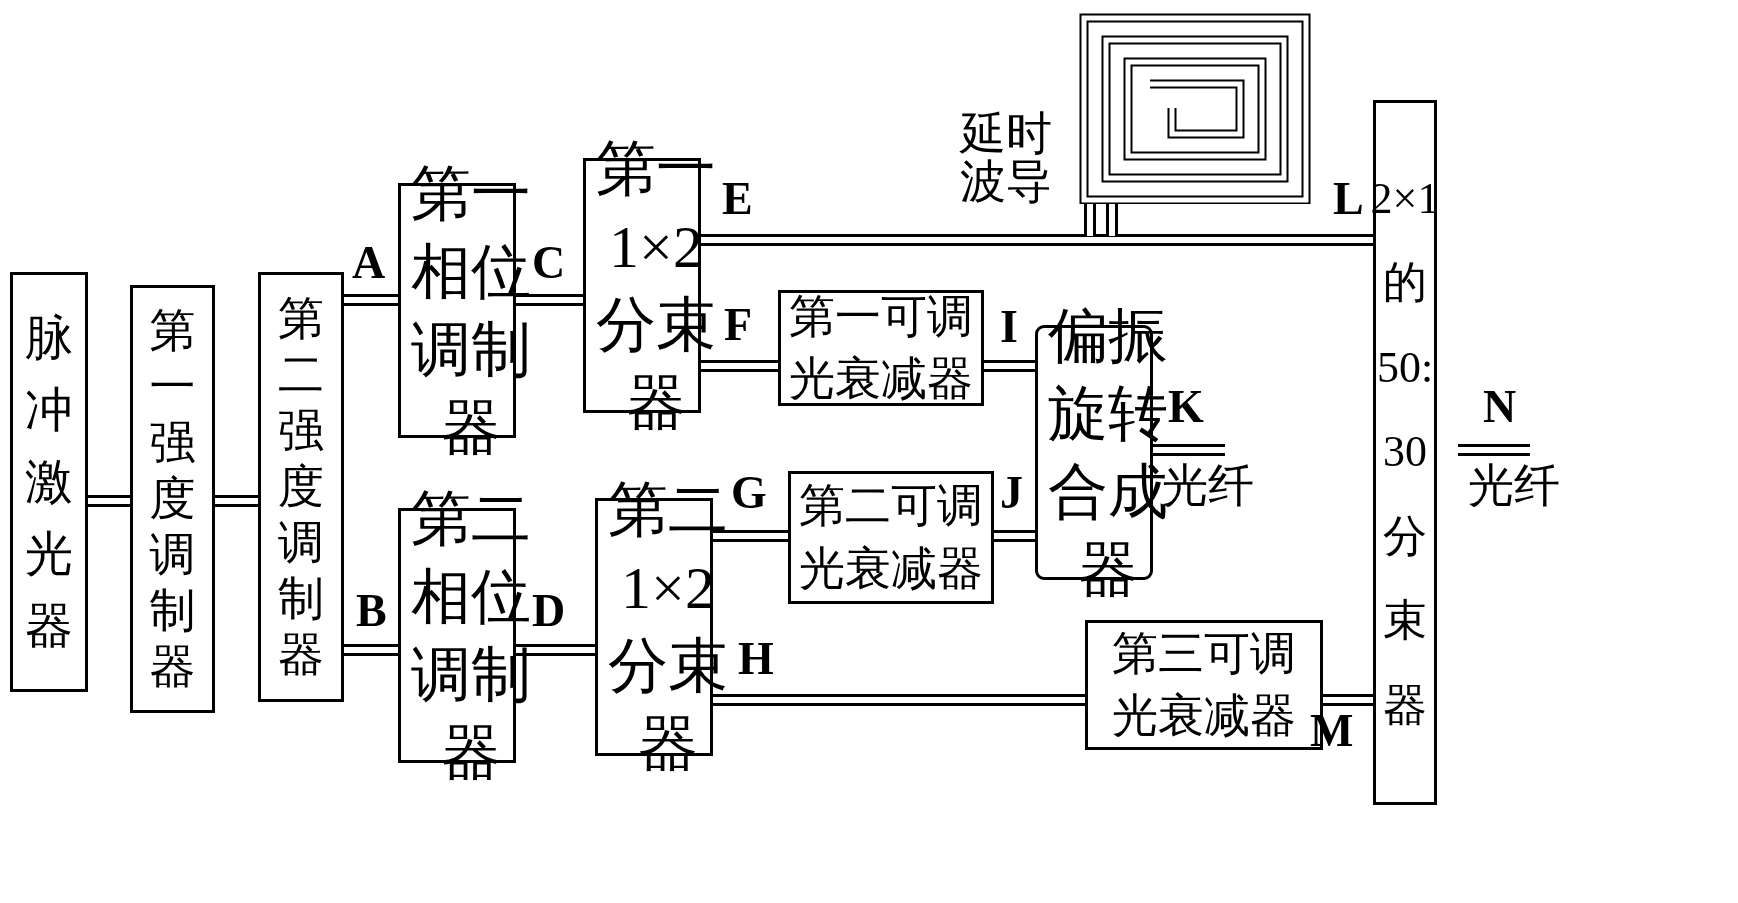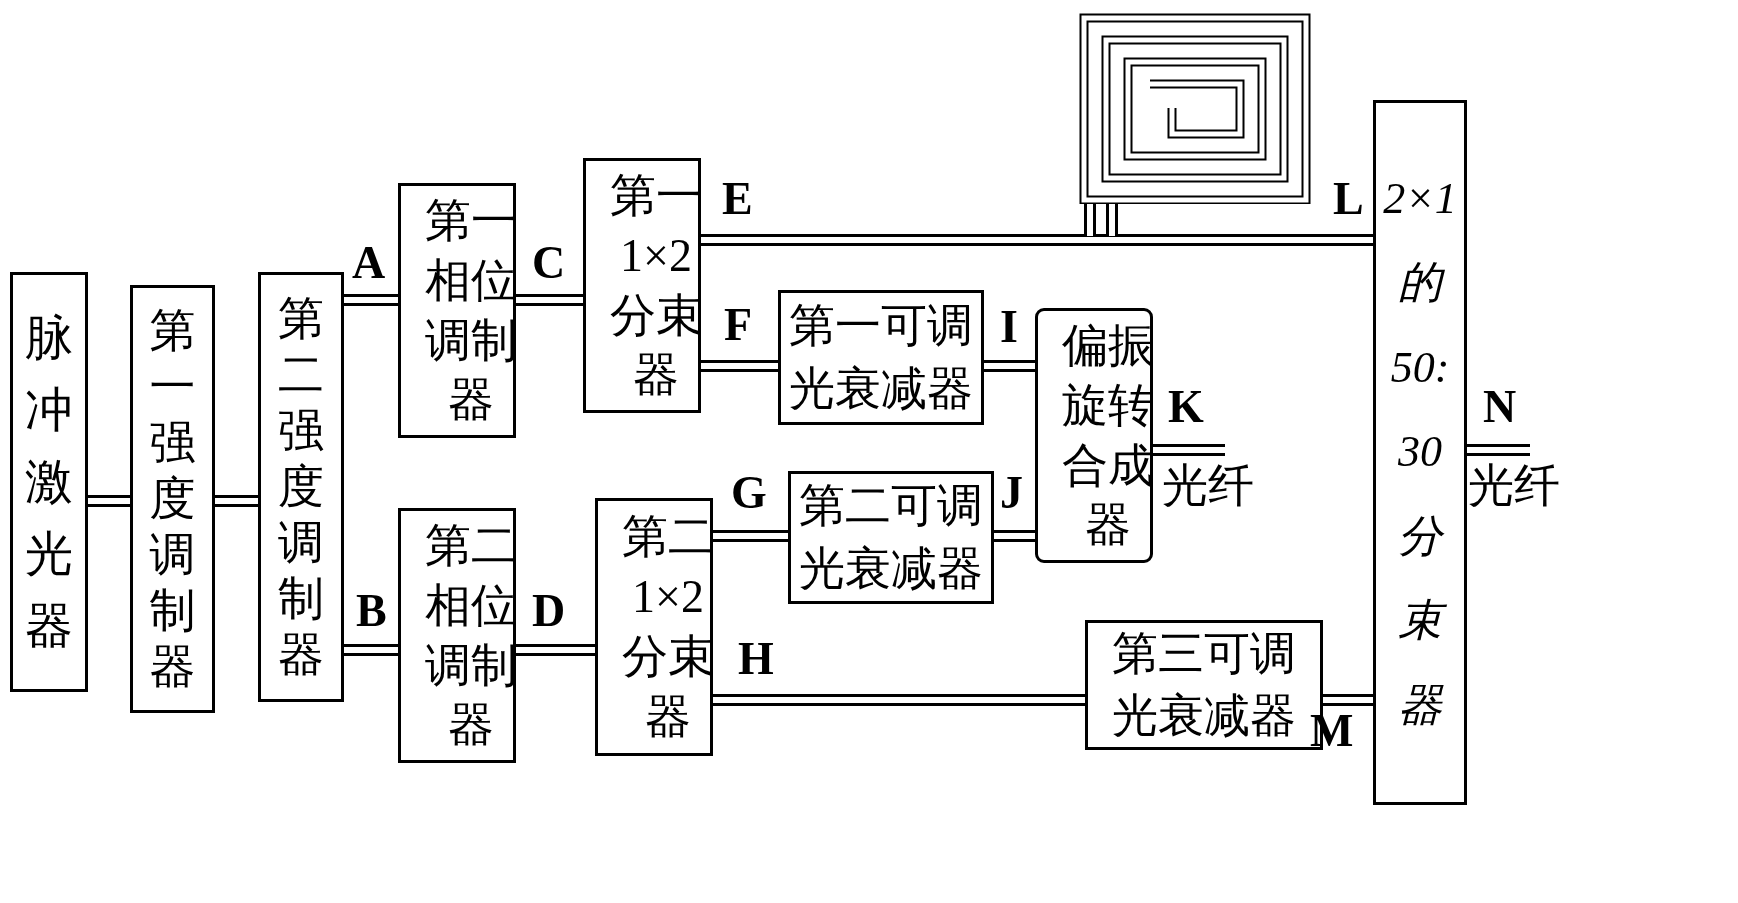--- a/index.html
+++ b/index.html
@@ -22,21 +22,21 @@
     align-items: center;
     justify-content: center;
     text-align: center;
     font-size: 46px;
     line-height: 1.3;
     white-space: nowrap;
   }
   .box span { display: block; }
   .tall5 { font-size: 48px; line-height: 1.5; }
   .tall7 { font-size: 46px; line-height: 1.22; }
-  .quad  { font-size: 46px; line-height: 1.3; padding-left: 28px; }
+  .quad  { font-size: 60px; line-height: 1.3; padding-left: 28px; }
   .duo   { font-size: 46px; line-height: 1.35; }
   .sept  { font-size: 44px; line-height: 1.92; }
   .hline {
     position: absolute;
     box-sizing: border-box;
     height: 12px;
     border-top: 3px solid #000;
     border-bottom: 3px solid #000;
     background: #fff;
   }
@@ -151,43 +151,43 @@
     <span>器</span>
   </div>
 
   <div class="box quad" style="left:595px;top:498px;width:118px;height:258px;">
     <span>第二</span>
     <span>1×2</span>
     <span>分束</span>
     <span>器</span>
   </div>
 
-  <div class="box duo" style="left:778px;top:290px;width:206px;height:135px;">
+  <div class="box duo" style="left:778px;top:290px;width:206px;height:116px;">
     <span>第一可调</span>
     <span>光衰减器</span>
   </div>
 
   <div class="box duo" style="left:788px;top:463px;width:206px;height:133px;margin-top:8px;">
     <span>第二可调</span>
     <span>光衰减器</span>
   </div>
 
-  <div class="box quad" style="left:1035px;top:308px;width:118px;height:255px;border-radius:9px;">
+  <div class="box quad" style="left:1035px;top:325px;width:118px;height:255px;border-radius:9px;">
     <span>偏振</span>
     <span>旋转</span>
     <span>合成</span>
     <span>器</span>
   </div>
 
   <div class="box duo" style="left:1085px;top:620px;width:238px;height:130px;">
     <span>第三可调</span>
     <span>光衰减器</span>
   </div>
 
-  <div class="box sept" style="left:1373px;top:100px;width:94px;height:705px;font-style:italic;">
+  <div class="box sept" style="left:1373px;top:100px;width:64px;height:705px;">
     <span>2×1</span>
     <span>的</span>
     <span>50:</span>
     <span>30</span>
     <span>分</span>
     <span>束</span>
     <span>器</span>
   </div>
 
   <div class="pt" style="left:352px;top:240px;">A</div>
@@ -198,16 +198,20 @@
   <div class="pt" style="left:724px;top:302px;">F</div>
   <div class="pt" style="left:731px;top:470px;">G</div>
   <div class="pt" style="left:738px;top:636px;">H</div>
   <div class="pt" style="left:1000px;top:304px;">I</div>
   <div class="pt" style="left:1000px;top:470px;">J</div>
   <div class="pt" style="left:1168px;top:384px;">K</div>
   <div class="pt" style="left:1333px;top:176px;">L</div>
   <div class="pt" style="left:1310px;top:708px;">M</div>
   <div class="pt" style="left:1483px;top:384px;">N</div>
 
+  <div class="cn" style="left:944px;top:110px;width:124px;">
+    <span>延时</span>
+    <span>波导</span>
+  </div>
   <div class="cn" style="left:1162px;top:462px;">光纤</div>
   <div class="cn" style="left:1468px;top:462px;">光纤</div>
 
 </div>
 
 </body></html>

